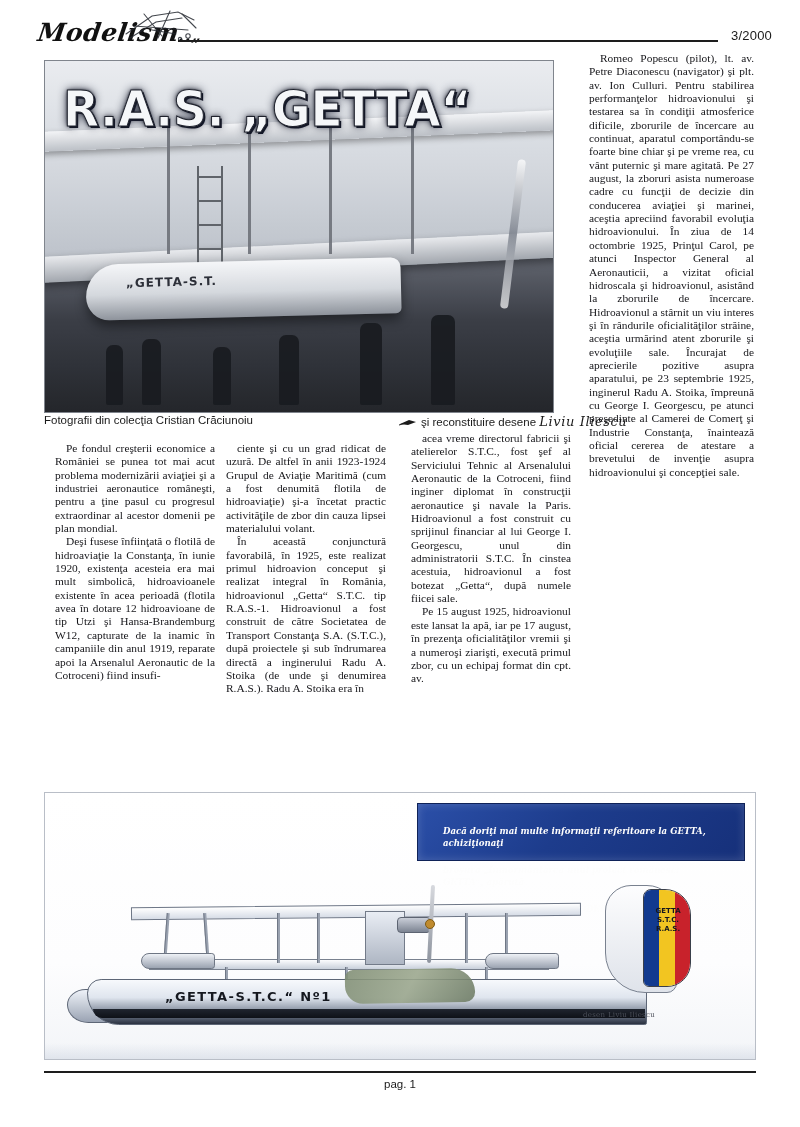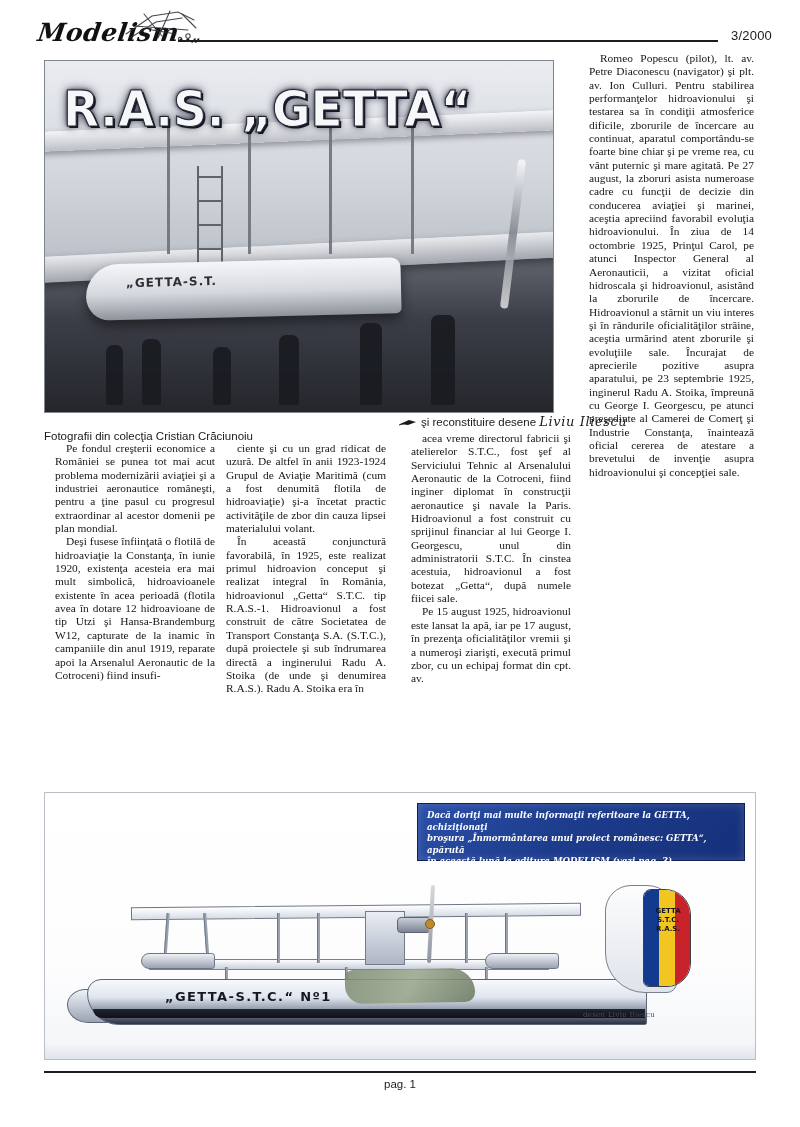--- a/index.html
+++ b/index.html
@@ -77,21 +77,21 @@
     color:#f4f7fb;
     -webkit-text-stroke:1px #1c2236;
     text-shadow: 0 0 3px #0b1024, 0 0 9px #1b2445, 2px 2px 0 #101732;
     transform: scaleY(1.06);
     white-space:nowrap;
   }
 
   
   .cap-row { position:absolute; left:44px; top:414px; width:540px; height:20px;
     font-family:"Liberation Sans", sans-serif; font-size:11.5px; color:#1a1a1a; }
-  .cap-left { position:absolute; left:0; top:16px; }
+  .cap-left { position:absolute; left:0; top:0; }
   .cap-right { position:absolute; left:355px; top:0; white-space:nowrap; }
   .pen-icon { display:inline-block; width:18px; height:9px; vertical-align:middle; margin-right:4px; }
   .sig-script { font-family:"DejaVu Serif", serif; font-style:italic; font-size:13px; letter-spacing:.6px; }
 
   
   .col {
     position:absolute;
     font-family:"Liberation Serif", serif;
     font-size:11.4px; line-height:13.35px;
     text-align:justify; text-justify:inter-word;
@@ -113,21 +113,21 @@
   .illo-sky { position:absolute; inset:0; background:linear-gradient(180deg,#ffffff 0%,#fdfdfe 64%,#f3f5f8 100%); }
 
   .infobox {
     position:absolute; left:372px; top:10px; width:328px; height:58px;
     background:linear-gradient(135deg,#2b4fa8 0%,#1d3c8c 45%,#16307a 100%);
     border:1px solid #0f2258;
     box-shadow:inset 0 0 10px rgba(255,255,255,.18);
     padding:6px 9px;
   }
   .infobox p {
-    margin:0;
+    margin:16px;
     font-family:"DejaVu Serif", serif;
     font-style:italic; font-weight:700;
     font-size:8.6px; line-height:11.6px; color:#fdfdfd;
     text-align:left;
   }
 
   
   .plane { position:absolute; left:0; top:0; width:100%; height:100%; }
   .ill-hull {
     position:absolute; left:42px; top:186px; width:560px; height:46px;

